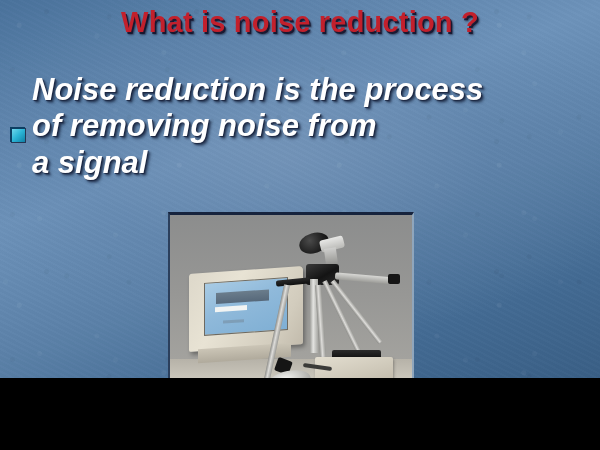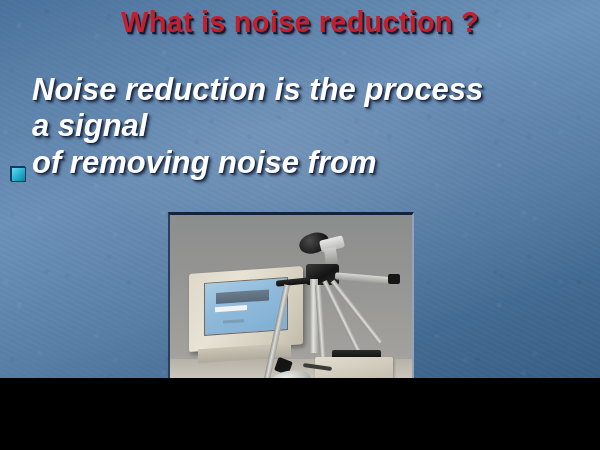--- a/index.html
+++ b/index.html
@@ -57,21 +57,21 @@
 
   
   #body {
     position: absolute;
     left: 10px;
     top: 72px;
     right: 4px;
   }
   .bullet-row {
     display: flex;
-    align-items: flex-end;
+    align-items: center;
   }
   #bullet-square {
     flex: 0 0 auto;
     width: 13px;
     height: 13px;
     margin-top: 16px;
     margin-right: 7px;
     background: linear-gradient(135deg, #6fd7ec 0%, #2bb4d6 48%, #0f7fa5 100%);
     border-top: 2px solid #0d3f63;
     border-left: 2px solid #0d3f63;
@@ -287,22 +287,22 @@
 
   <div class="tex"></div>
 
   <div id="title">What is noise reduction ?</div>
 
   <div id="body">
     <div class="bullet-row">
       <span id="bullet-square"></span>
       <div id="body-text">
         <span class="ln">Noise reduction is the process</span>
+        <span class="ln">of removing noise from</span>
         <span class="ln">a signal</span>
-        <span class="ln">of removing noise from</span>
       </div>
     </div>
   </div>
 
   <div id="photo">
     <div class="inner">
       <div class="wall"></div>
       <div class="tabletop"></div>
 
       <div class="monitor">

